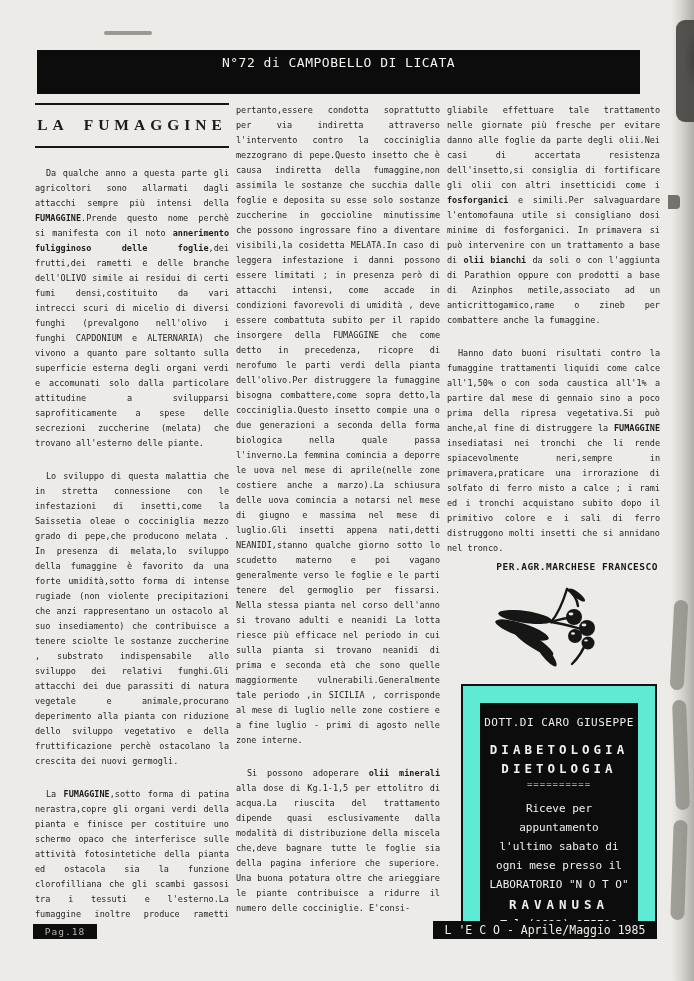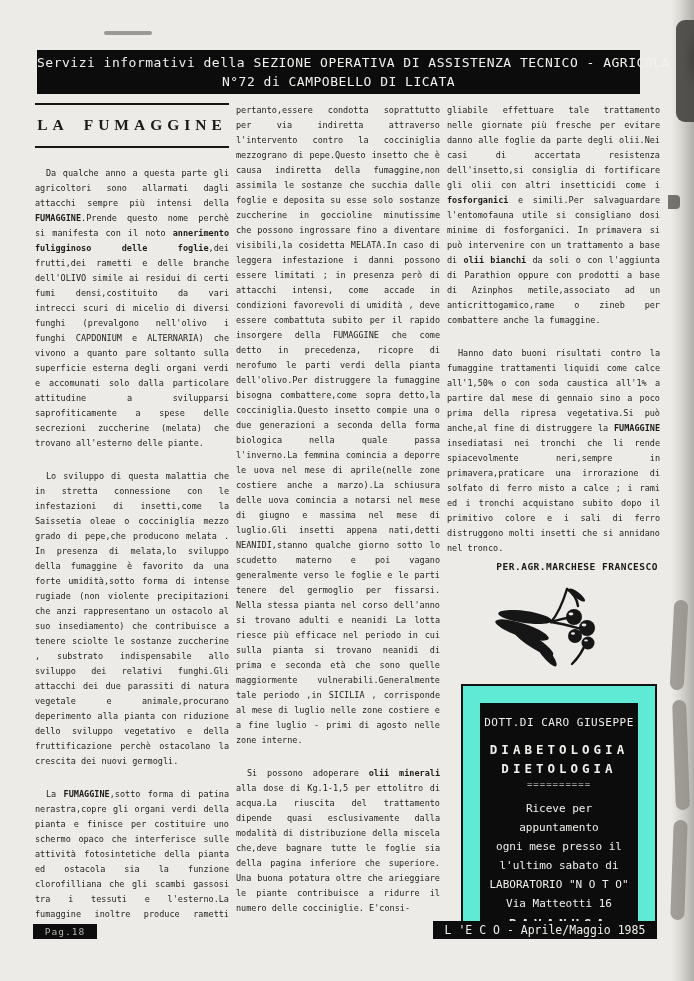--- a/index.html
+++ b/index.html
@@ -111,21 +111,20 @@
 
   <div class="edge-strip"></div>
   <div class="edge-blob"></div>
   <div class="edge-rag rag1"></div>
   <div class="edge-rag rag2"></div>
   <div class="edge-rag rag3"></div>
   <div class="speck speck1"></div>
   <div class="speck speck2"></div>
 
   <header class="masthead">
-    <div class="masthead-line1">Servizi informativi della SEZIONE OPERATIVA DI ASSISTENZA TECNICO - AGRICOLA</div>
     <div class="masthead-line2">N°72 di CAMPOBELLO DI LICATA</div>
   </header>
 
   <main class="columns">
 
     <section class="col">
       <div class="title-block">
         <div class="title-line">LA FUMAGGINE</div>
       </div>
       <p class="body indent"><span>Da qualche anno a questa parte gli agricoltori sono allarmati dagli attacchi sempre più intensi della </span><span class="b">FUMAGGINE</span><span>.Prende questo nome perchè si manifesta con il noto </span><span class="b">annerimento fuligginoso delle foglie</span><span>,dei frutti,dei rametti e delle branche dell'OLIVO simile ai residui di certi fumi densi,costituito da vari intrecci scuri di micelio di diversi funghi (prevalgono nell'olivo i funghi CAPDONIUM e ALTERNARIA) che vivono a quanto pare soltanto sulla superficie esterna degli organi verdi e accomunati solo dalla particolare attitudine a svilupparsi saprofiticamente a spese delle secrezioni zuccherine (melata) che trovano all'esterno delle piante.</span></p>
@@ -170,24 +169,23 @@
         </g>
       </svg>
 
       <div class="ad-box">
         <div class="ad-inner">
           <div class="ad-doctor">DOTT.DI CARO GIUSEPPE</div>
           <div class="ad-spec">DIABETOLOGIA</div>
           <div class="ad-spec">DIETOLOGIA</div>
           <div class="ad-divider">==========</div>
           <div class="ad-line">Riceve per appuntamento</div>
+          <div class="ad-line">l'ultimo sabato di</div>
           <div class="ad-line">ogni mese presso il</div>
-          <div class="ad-line">l'ultimo sabato di</div>
           <div class="ad-line">LABORATORIO "N O T O"</div>
-          <div class="ad-line">Via Matteotti 16</div>
           <div class="ad-city">RAVANUSA</div>
           <div class="ad-phone">Tel.(0922) 875711</div>
         </div>
       </div>
     </section>
 
   </main>
 
   <div class="footer-badge footer-left">Pag.18</div>
   <div class="footer-badge footer-right">L 'E C O - Aprile/Maggio 1985</div>

